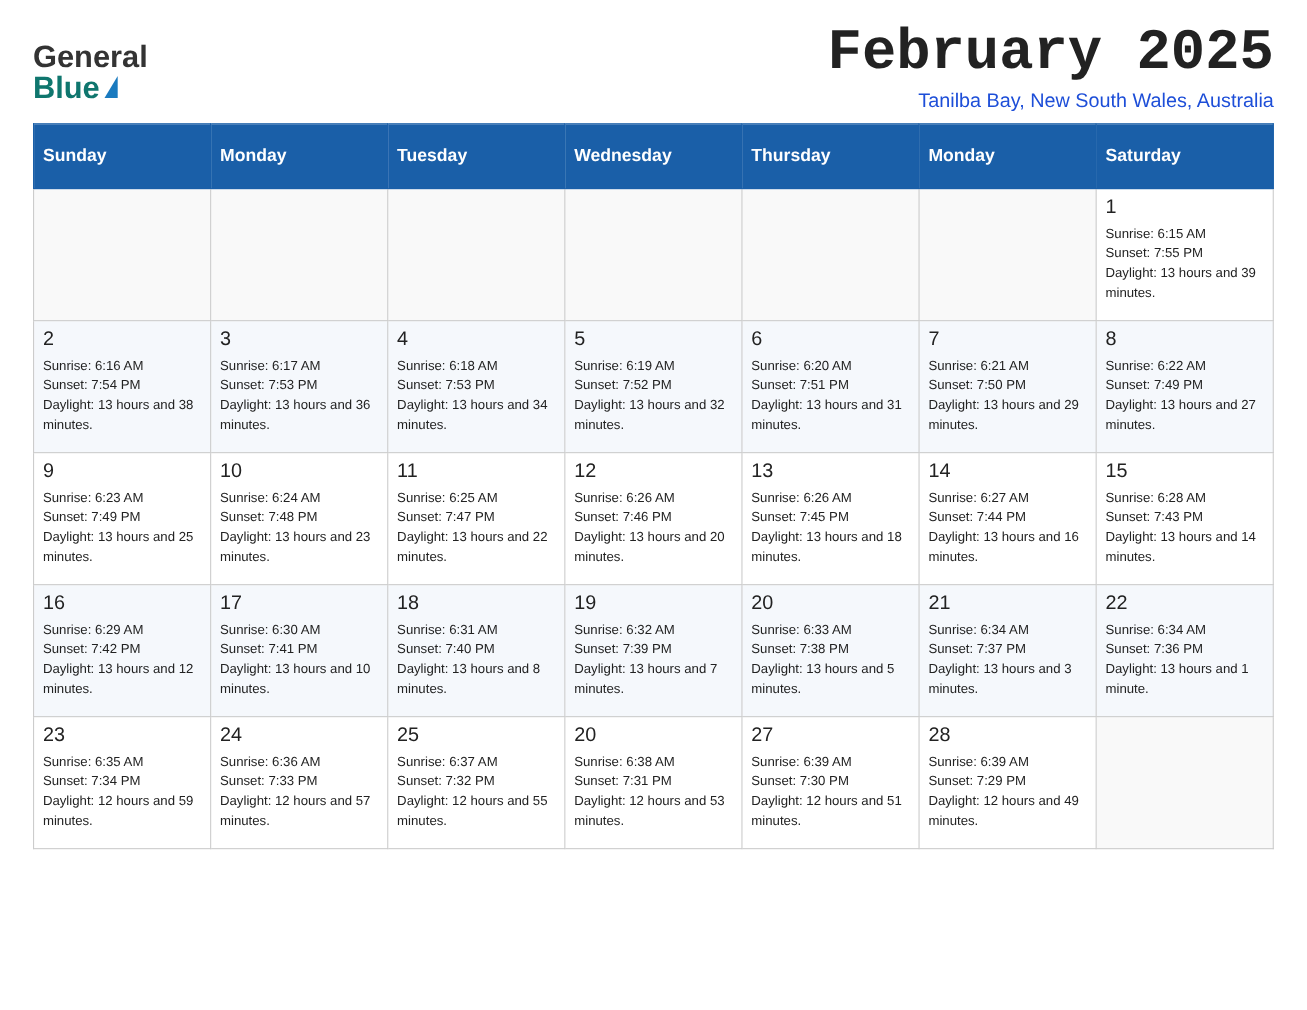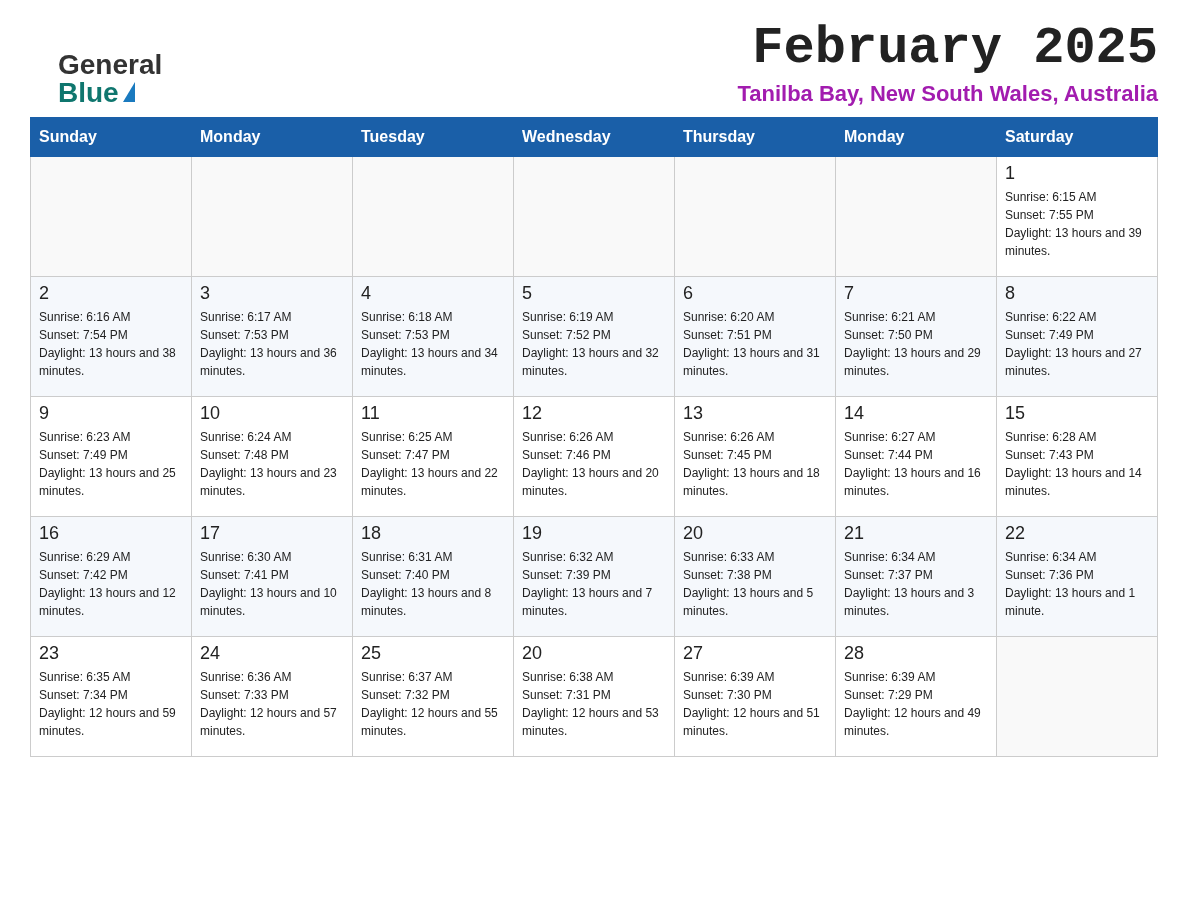--- a/index.html
+++ b/index.html
@@ -6,23 +6,22 @@
     body {
       font-family: Arial, sans-serif;
       background: #fff;
       width: 1188px;
       min-height: 918px;
       padding: 20px 30px;
     }
     .header-area {
       display: flex;
       justify-content: space-between;
-      align-items: flex-end;
+      align-items: center;
       margin-bottom: 10px;
-      margin-left: 28px;
     }
     .logo {
       display: flex;
       flex-direction: column;
       align-items: flex-start;
       padding-top: 10px;
     }
     .logo-general {
       font-size: 28px;
       font-weight: bold;
@@ -50,36 +49,36 @@
       text-align: right;
     }
     .title-area h1 {
       font-size: 52px;
       font-weight: bold;
       color: #222;
       line-height: 1.1;
       font-family: Liberation Mono, monospace;
     }
     .title-area h2 {
-      font-size: 22px;
-      font-weight: bold;
-      color: #a21caf;
+      font-size: 18px;
+      font-weight: normal;
+      color: #1d4ed8;
       margin-top: 4px;
     }
     table {
       width: 100%;
       border-collapse: collapse;
       table-layout: fixed;
     }
     thead tr th {
       background-color: #1a5fa8;
       color: #fff;
       font-size: 16px;
       font-weight: bold;
-      padding: 10px 8px;
+      padding: 20px 8px;
       text-align: left;
       border: 1px solid #1a5fa8;
     }
     tbody tr td {
       vertical-align: top;
       padding: 6px 8px 10px 8px;
       border: 1px solid #ccc;
       font-size: 13px;
       color: #222;
       min-height: 100px;

